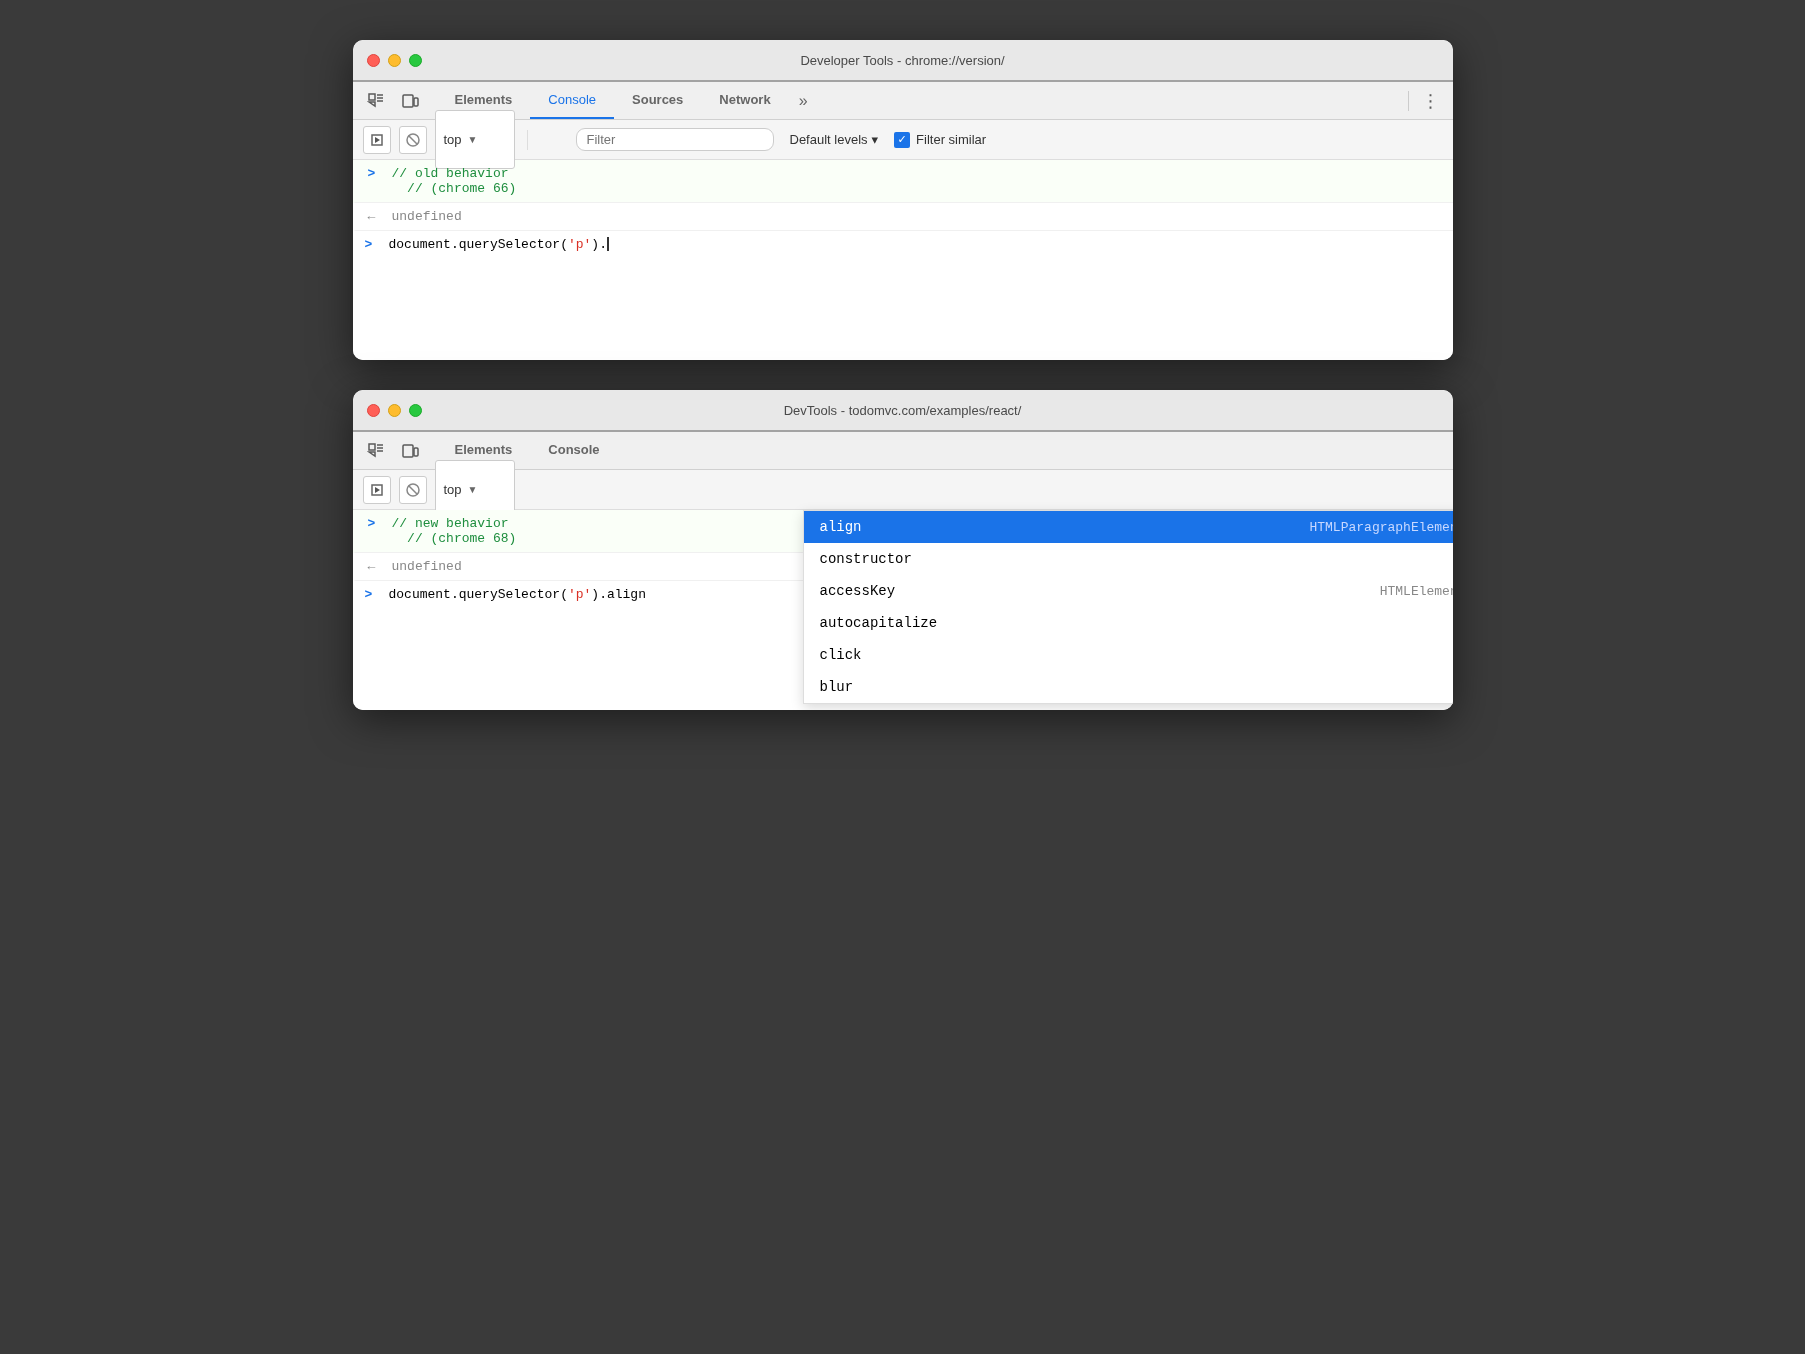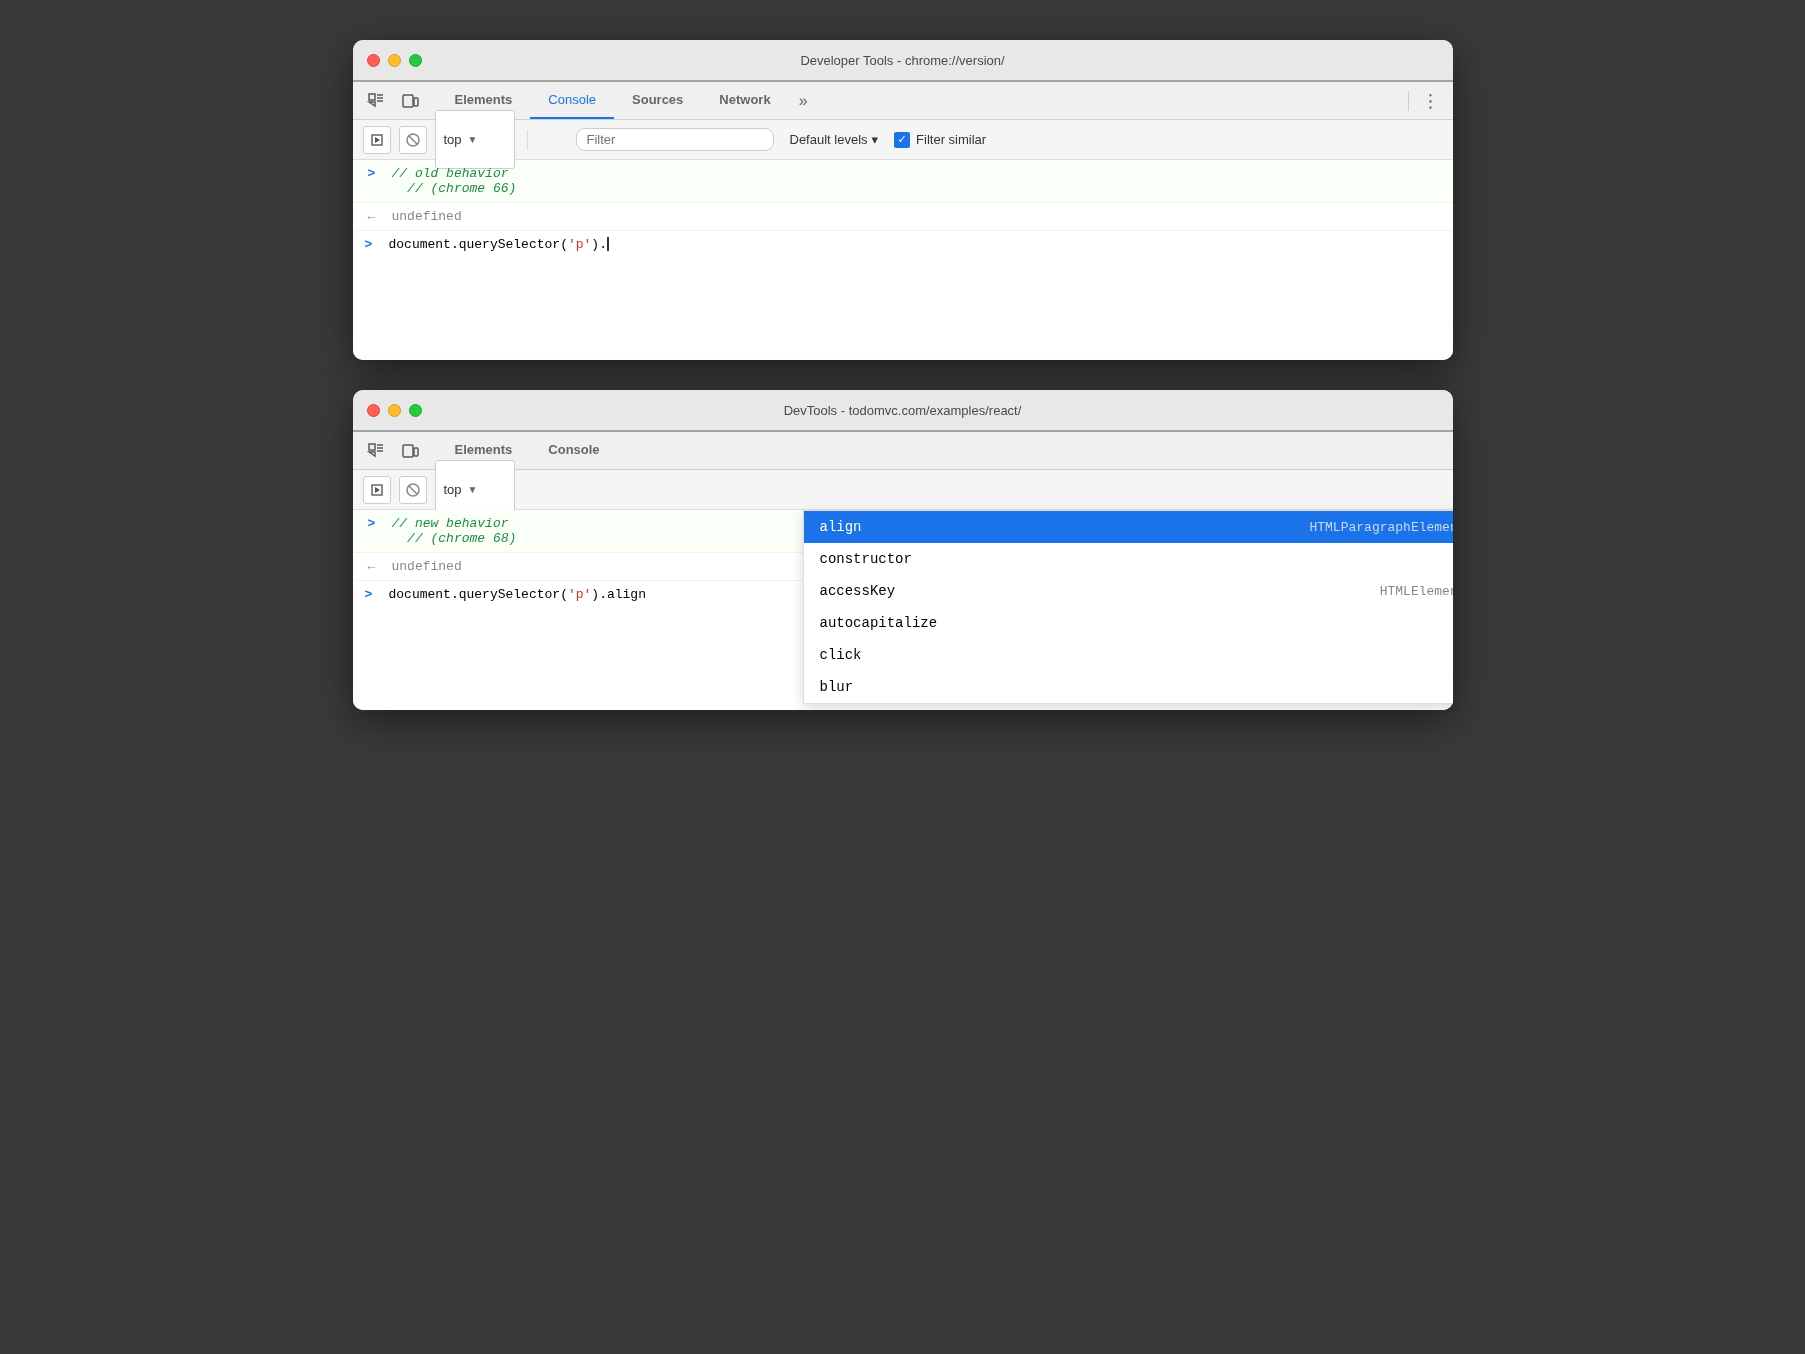--- a/index.html
+++ b/index.html
@@ -244,21 +244,20 @@
       color: #1a73e8;
       margin-right: 8px;
       font-weight: bold;
       min-width: 16px;
     }
     .prompt.back {
       color: #888;
     }
     .code-green {
       color: #1e8e3e;
-      font-style: italic;
     }
     .code-black {
       color: #000000;
     }
     .code-red {
       color: #d93025;
     }
     .cursor {
       display: inline-block;
       width: 2px;

